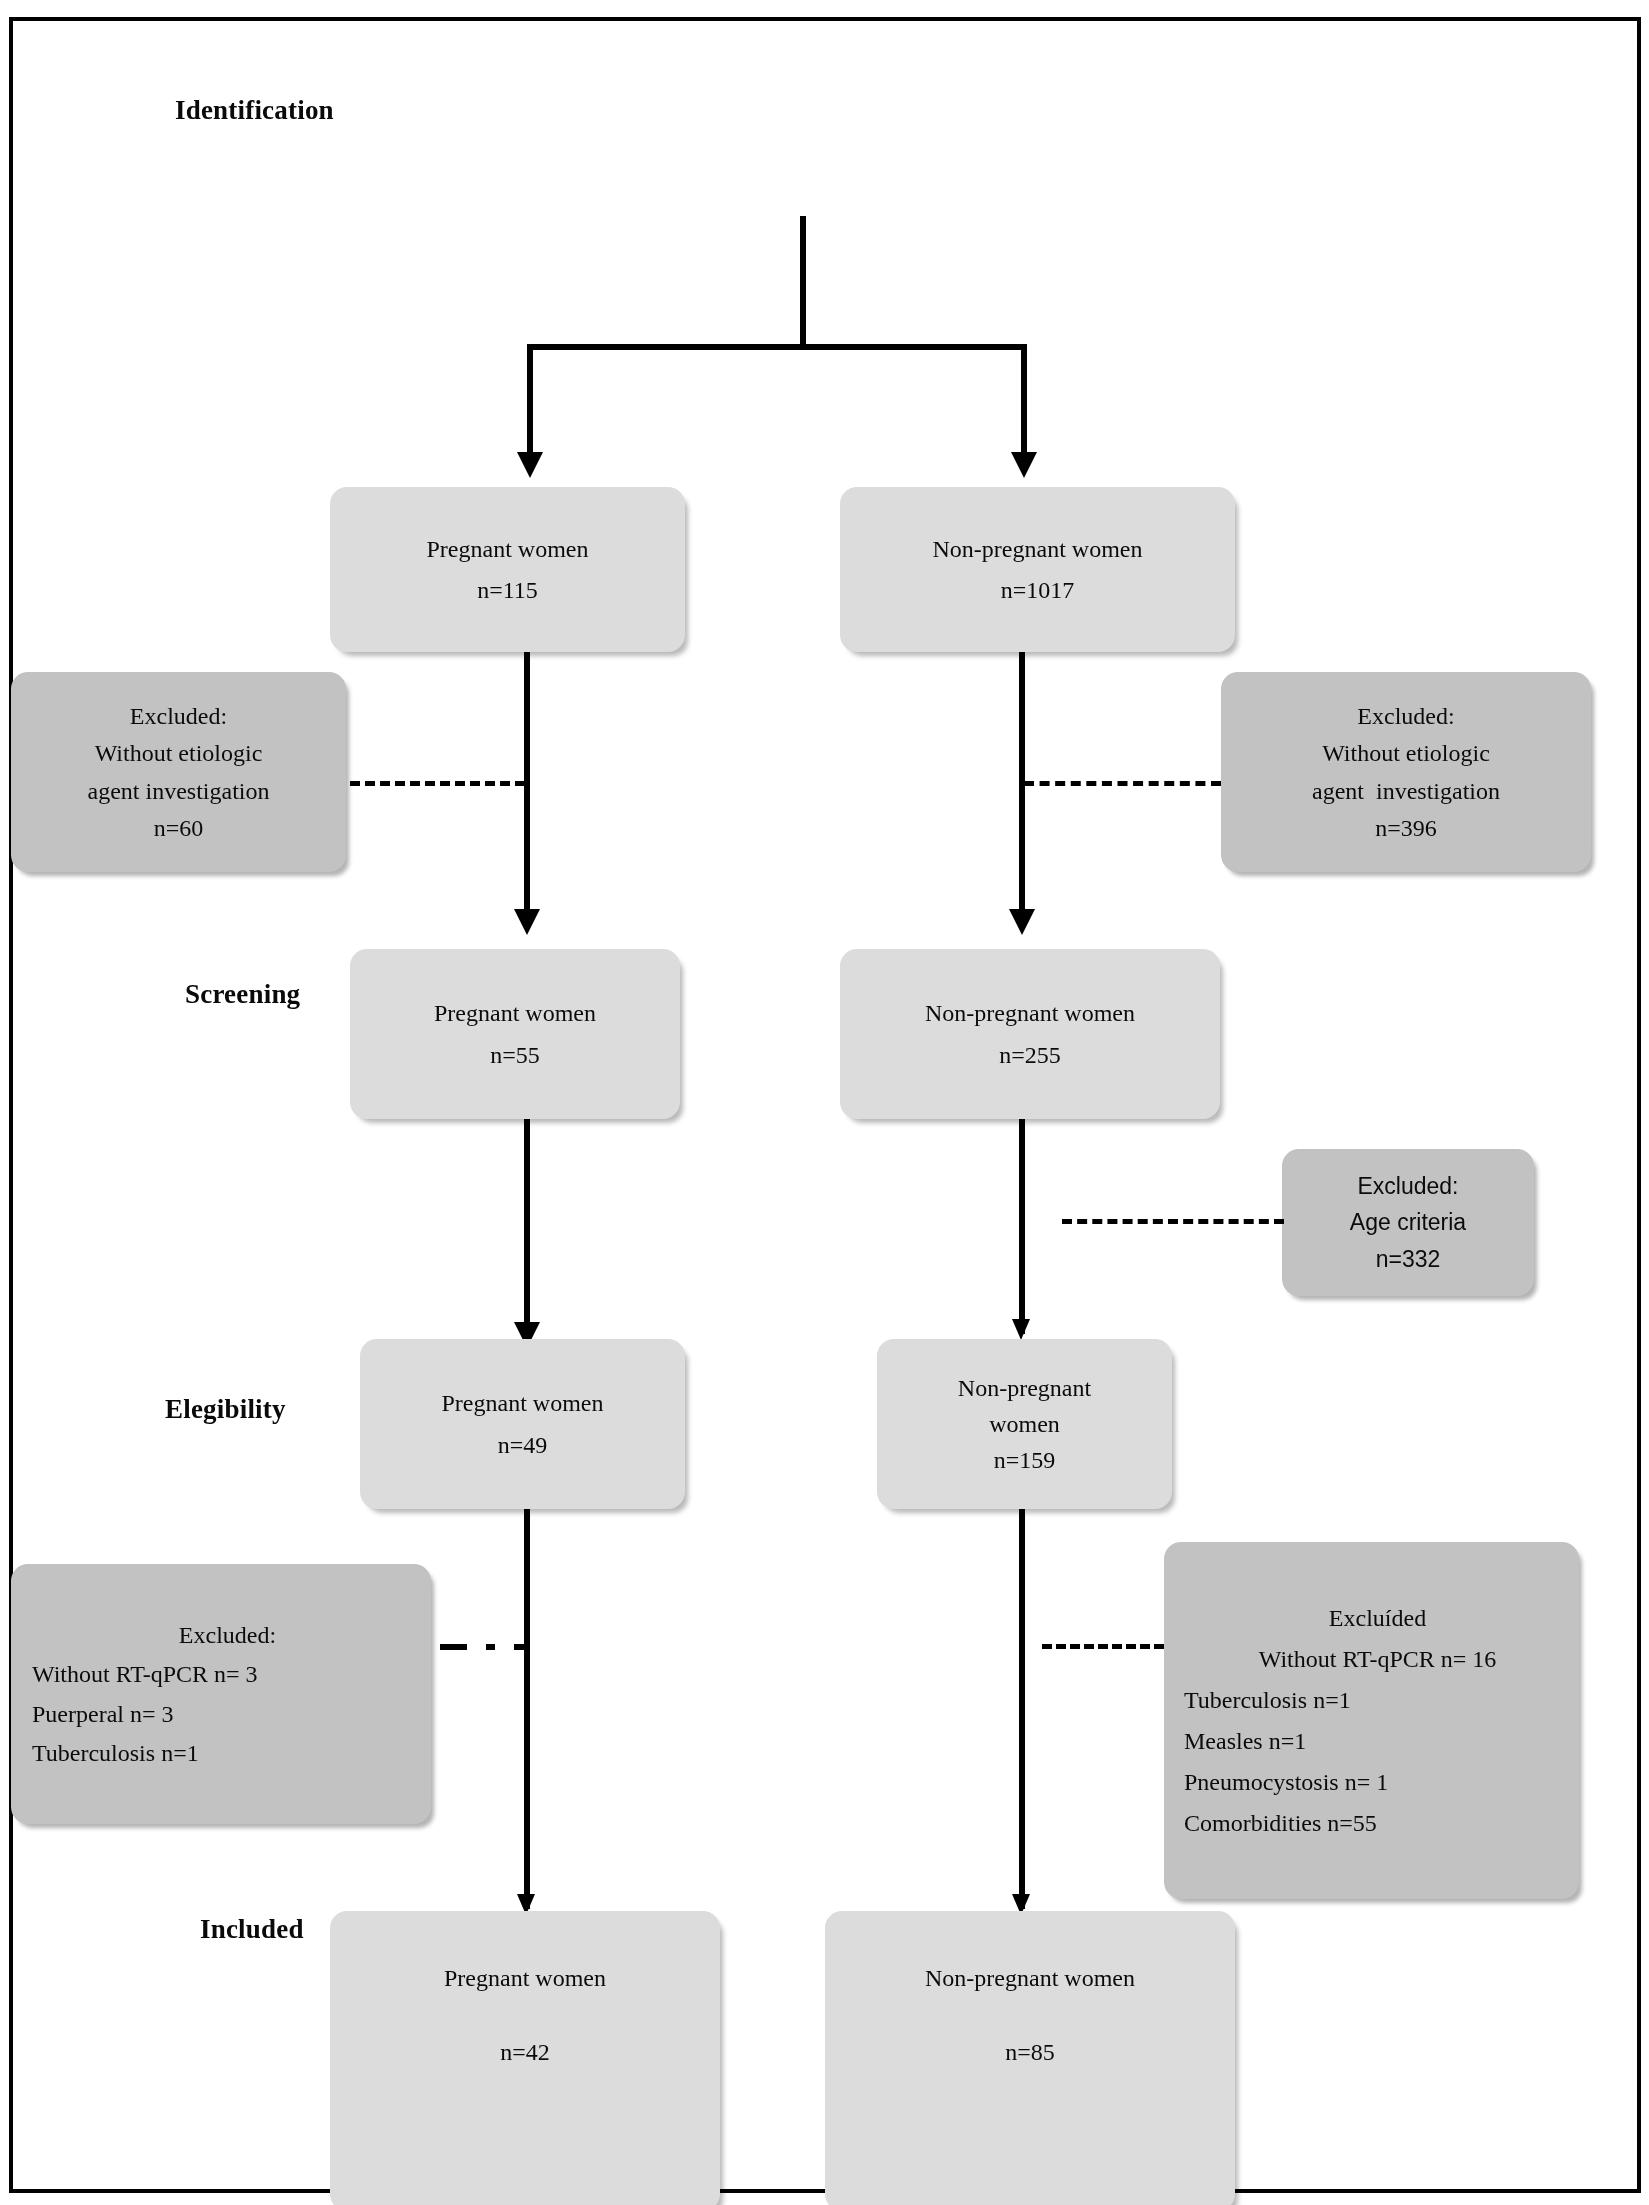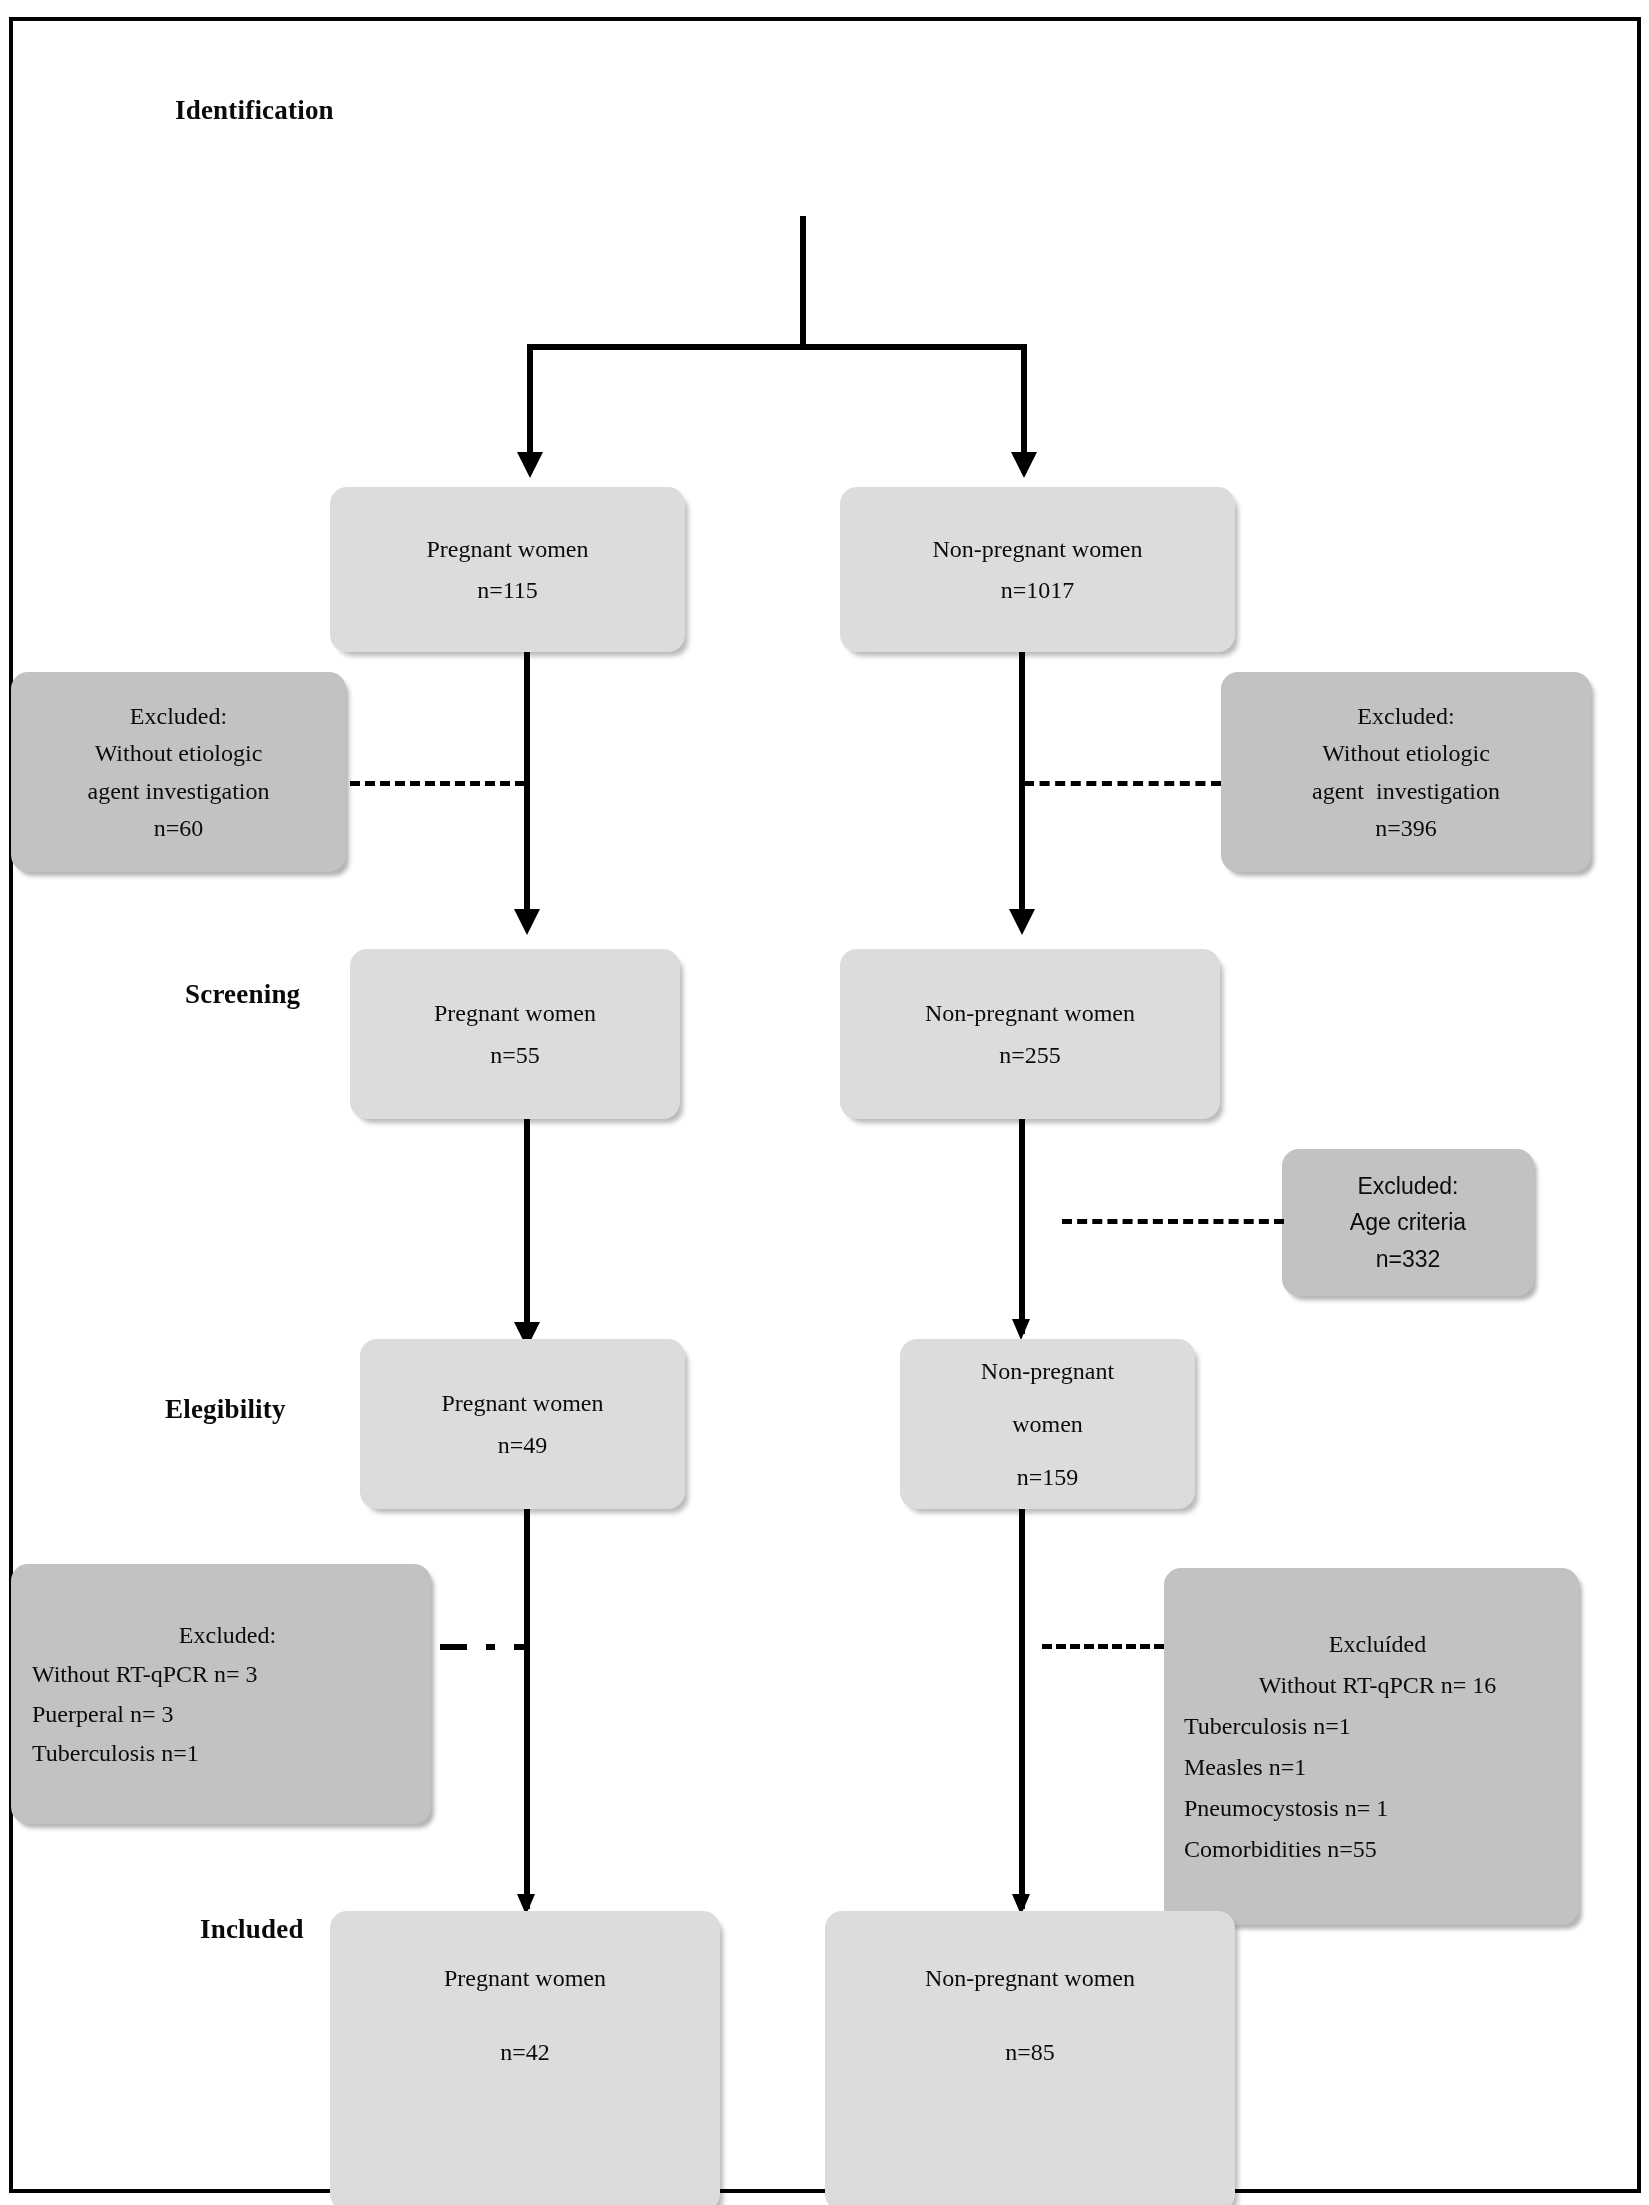--- a/index.html
+++ b/index.html
@@ -182,41 +182,41 @@
     <span class="ln">Age criteria</span>
     <span class="ln">n=332</span>
   </div>
   <div class="dashline" style="left:1062px; top:1219px; width:222px;"></div>
 
   <div class="box light serif" style="left:360px; top:1339px; width:325px; height:170px; font-size:24px; gap:7px;">
     <span class="ln">Pregnant women</span>
     <span class="ln">n=49</span>
   </div>
 
-  <div class="box light serif" style="left:877px; top:1339px; width:295px; height:170px; font-size:24px; gap:19px;margin-left:23px;">
+  <div class="box light serif" style="left:877px; top:1339px; width:295px; height:170px; font-size:24px; gap:2px;">
     <span class="ln">Non-pregnant</span>
     <span class="ln">women</span>
     <span class="ln">n=159</span>
   </div>
 
   <div class="vline" style="left:524px; top:1509px; height:400px;"></div>
   <div class="arrowhead thin" style="left:517px; top:1894px;"></div>
 
   <div class="vline" style="left:1019px; top:1509px; height:400px;"></div>
   <div class="arrowhead thin" style="left:1012px; top:1894px;"></div>
 
   <div class="box dark serif" style="left:11px; top:1564px; width:420px; height:260px; font-size:24px; gap:5px; align-items:flex-start; padding-left:21px;">
     <span class="ln" style="width:100%; text-align:center;">Excluded:</span>
     <span class="ln">Without RT-qPCR n= 3</span>
     <span class="ln">Puerperal n= 3</span>
     <span class="ln">Tuberculosis n=1</span>
   </div>
   <div class="dashdotline" style="left:440px; top:1644px; width:85px;"></div>
 
-  <div class="box dark serif" style="left:1164px; top:1542px; width:415px; height:357px; font-size:24px; gap:7px; align-items:flex-start; padding-left:20px;margin-top:26px;">
+  <div class="box dark serif" style="left:1164px; top:1542px; width:415px; height:357px; font-size:24px; gap:7px; align-items:flex-start; padding-left:20px;">
     <span class="ln" style="width:100%; text-align:center;">Excluíded</span>
     <span class="ln" style="width:100%; text-align:center;">Without RT-qPCR n= 16</span>
     <span class="ln">Tuberculosis n=1</span>
     <span class="ln">Measles n=1</span>
     <span class="ln">Pneumocystosis n= 1</span>
     <span class="ln">Comorbidities n=55</span>
   </div>
   <div class="dashline" style="left:1042px; top:1644px; width:122px;"></div>
 
   <div class="box light serif" style="left:330px; top:1911px; width:390px; height:300px; font-size:24px; gap:40px; justify-content:flex-start; padding-top:50px;">

